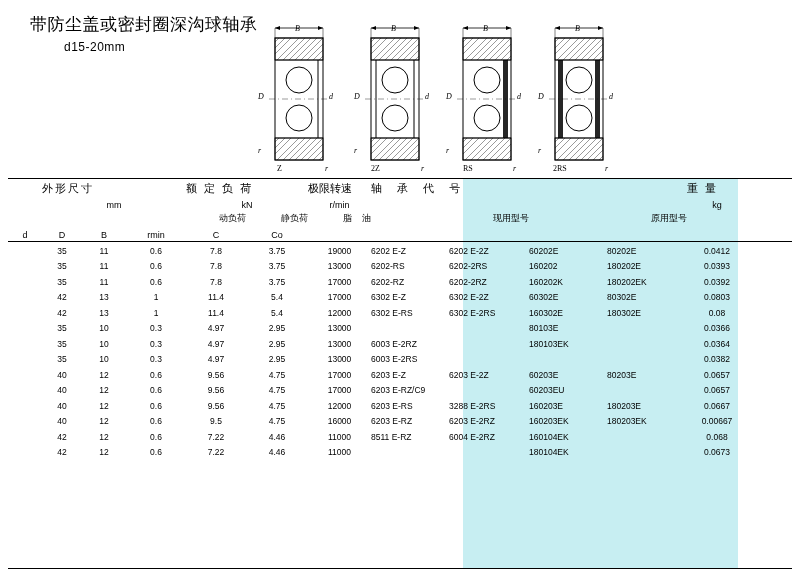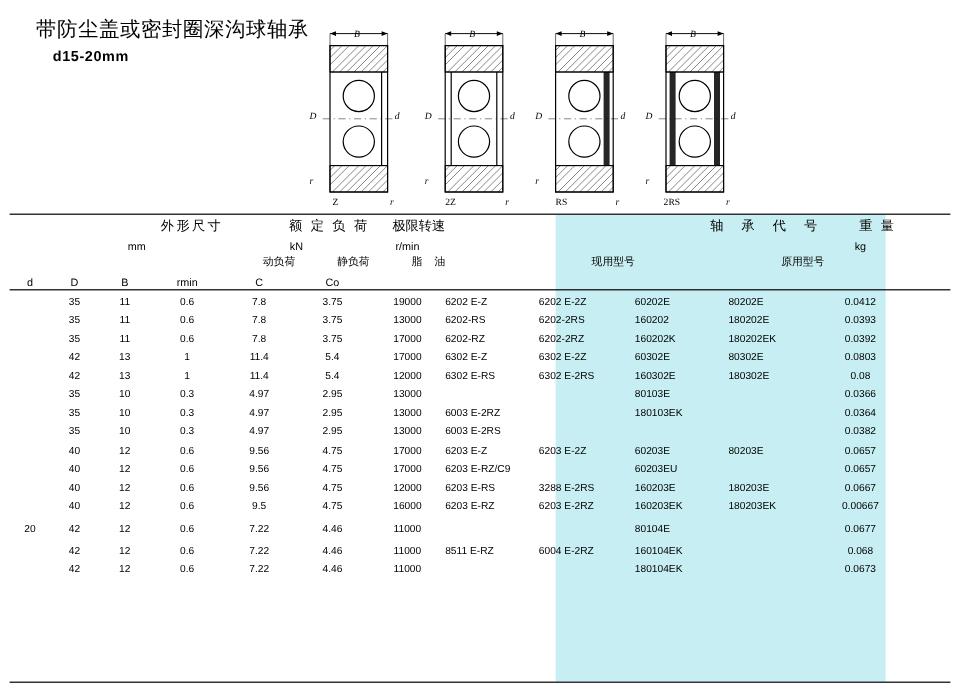--- a/index.html
+++ b/index.html
@@ -26,22 +26,22 @@
     left: 30px;
     top: 12px;
     line-height: 1.55;
   }
   .title-line1 {
     font-size: 17px;
     letter-spacing: 0.5px;
   }
   .title-line2 {
     font-size: 12px;
-    font-weight: bold;
-    margin-left: 14px;
+    font-weight: normal;
+    margin-left: 34px;
     letter-spacing: 0.5px;
   }
   
   .drawings {
     position: absolute;
     left: 255px;
     top: 6px;
     width: 400px;
     height: 168px;
   }
@@ -100,21 +100,21 @@
     padding: 0;
     margin: 0;
     font-weight: normal;
     vertical-align: middle;
     white-space: nowrap;
   }
   
   .hdr-row td {
     height: 20px;
     font-size: 11px;
-    text-align: right;
+    text-align: left;
     padding-top: 4px;
   }
   .hdr-sub td {
     height: 13px;
     font-size: 9px;
     text-align: center;
   }
   .hdr-sub2 td {
     height: 15px;
     font-size: 9px;
@@ -608,34 +608,20 @@
             <td>0.6</td>
             <td>9.5</td>
             <td>4.75</td>
             <td>16000</td>
             <td class="l">6203 E-RZ</td>
             <td class="l">6203 E-2RZ</td>
             <td class="l">160203EK</td>
             <td class="l">180203EK</td>
             <td>0.00667</td>
           </tr>
-          <tr class="row gap">
-            <td>20</td>
-            <td>42</td>
-            <td>12</td>
-            <td>0.6</td>
-            <td>7.22</td>
-            <td>4.46</td>
-            <td>11000</td>
-            <td class="l"></td>
-            <td class="l"></td>
-            <td class="l">80104E</td>
-            <td class="l"></td>
-            <td>0.0677</td>
-          </tr>
           <tr class="row">
             <td></td>
             <td>42</td>
             <td>12</td>
             <td>0.6</td>
             <td>7.22</td>
             <td>4.46</td>
             <td>11000</td>
             <td class="l">8511 E-RZ</td>
             <td class="l">6004 E-2RZ</td>

